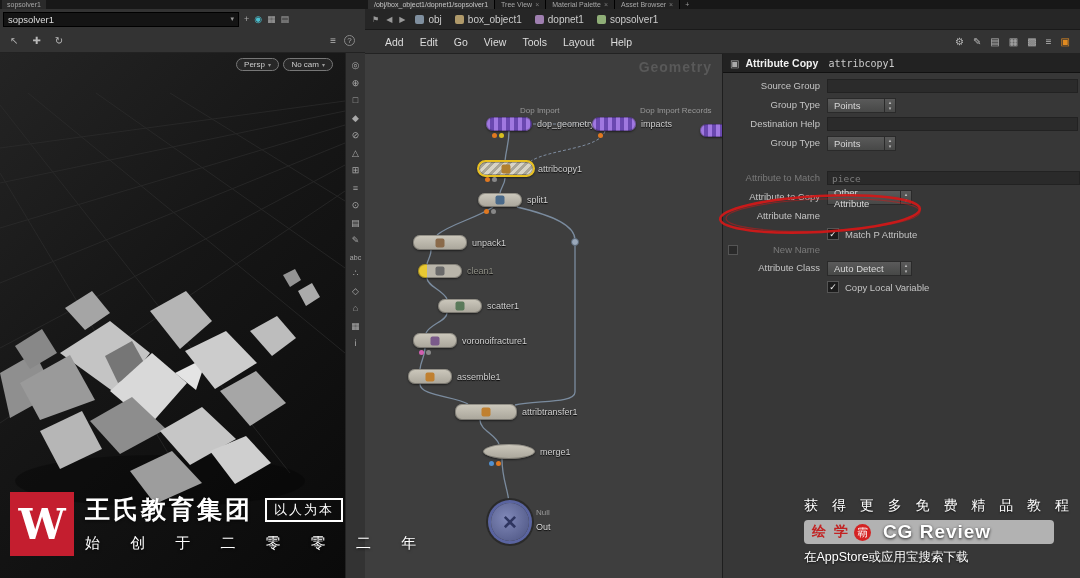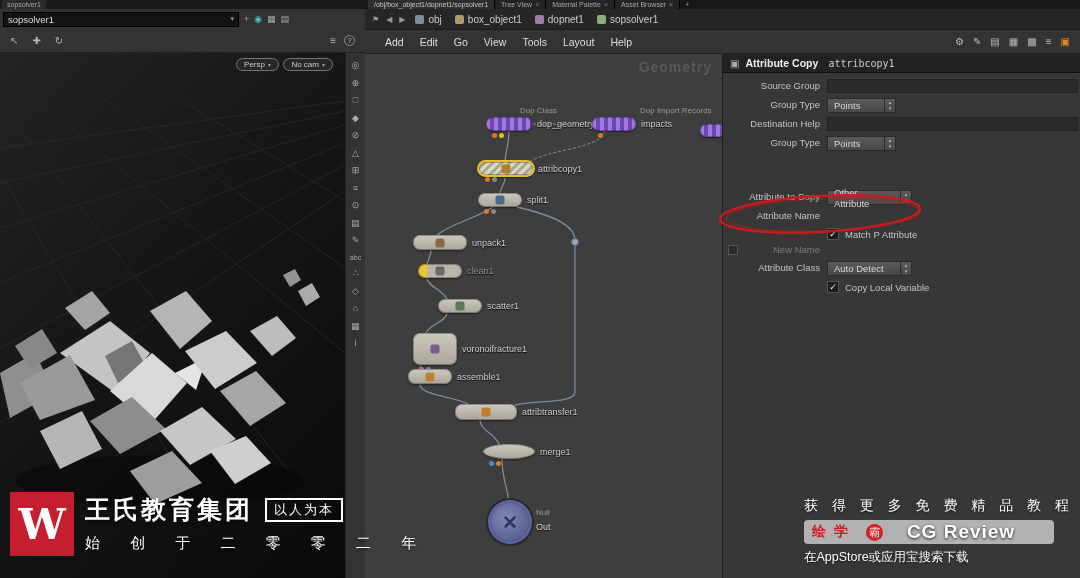--- a/index.html
+++ b/index.html
@@ -127,21 +127,21 @@
   .logo-w { color:#fff; font-size:42px; font-weight:bold; font-family:"DejaVu Serif", serif; }
   .logo-right { display:flex; flex-direction:column; justify-content:space-between; height:64px; padding:1px 0 3px 0; }
   .company-row { display:flex; align-items:center; gap:12px; }
   .company { font-size:25px; font-weight:bold; color:#fff; letter-spacing:3px; text-shadow:0 1px 3px rgba(0,0,0,.6); }
   .motto { border:2px solid #fff; padding:1px 7px; font-size:13px; color:#fff; letter-spacing:2px; }
   .slogan { font-size:15px; color:#fff; letter-spacing:13px; text-shadow:0 1px 3px rgba(0,0,0,.6); white-space:nowrap; }
   .promo { position:absolute; right:26px; bottom:12px; z-index:30; width:250px; display:flex;
            flex-direction:column; gap:5px; }
   .promo-line1 { font-size:14px; color:#fff; letter-spacing:5px; text-shadow:0 1px 2px rgba(0,0,0,.7); white-space:nowrap; }
   .promo-bar { width:100%; height:24px; background:rgba(200,200,200,.85); border-radius:4px; display:flex;
-               align-items:center; padding:0 8px; gap:16px; }
+               align-items:center; padding:0 8px; gap:4px; }
   .promo-brand { color:#c22222; font-weight:bold; font-size:14px; letter-spacing:2px; white-space:nowrap; }
   .promo-badge { width:17px; height:17px; border-radius:50%; background:#d42222; color:#fff; font-size:11px;
                  display:flex; align-items:center; justify-content:center; flex:none; }
   .promo-app { margin-left:8px; font-size:19px; font-weight:bold; color:#fff; letter-spacing:1px;
                text-shadow:0 1px 3px rgba(0,0,0,.85); white-space:nowrap; }
   .promo-line3 { font-size:12.5px; color:#fff; text-shadow:0 1px 2px rgba(0,0,0,.7); white-space:nowrap; }
 </style>
 </head>
 <body>
 
@@ -316,21 +316,21 @@
         <path d="M137,405 C137,425 143,435 144,449"></path>
       </g>
       <g fill="none" stroke="#8a9ab0" stroke-width="1" stroke-dasharray="3 2" opacity="0.85">
         <path d="M240,77 C235,95 185,95 166,107"></path>
         <path d="M168,70 L225,70"></path>
       </g>
       <circle cx="210" cy="188" r="3.5" fill="#9aa8ba" stroke="#5a6878"></circle>
     </svg>
 
     <div class="node purple" style="left:121px;top:63px;width:46px;height:14px">
-      <span class="ntype" style="left:34px">Dop Class</span>
+      <span class="ntype" style="left:34px">Dop Import</span>
       <span class="nlabel">dop_geometry</span>
       <span class="dots">
           <i class="dot o"></i>
           <i class="dot y"></i>
         </span>
     </div>
     <div class="node purple" style="left:227px;top:63px;width:44px;height:14px">
       <span class="ntype" style="left:48px">Dop Import Records</span>
       <span class="nlabel">impacts</span>
       <span class="dots">
@@ -360,21 +360,21 @@
       <span class="nlabel">unpack1</span>
     </div>
     <div class="node bypass" style="left:53px;top:210px;width:44px;height:14px">
       <span class="nicon"></span>
       <span class="nlabel dim">clean1</span>
     </div>
     <div class="node" style="left:73px;top:245px;width:44px;height:14px">
       <span class="nicon" style="background:#5a7a5a"></span>
       <span class="nlabel">scatter1</span>
     </div>
-    <div class="node" style="left:48px;top:279px;width:44px;height:32px">
+    <div class="node" style="left:48px;top:279px;width:44px;height:15px">
       <span class="nicon" style="background:#7a5a8a"></span>
       <span class="nlabel">voronoifracture1</span>
       <span class="dots">
           <i class="dot p"></i>
           <i class="dot g"></i>
         </span>
     </div>
     <div class="node" style="left:43px;top:315px;width:44px;height:15px">
       <span class="nicon" style="background:#c08030"></span>
       <span class="nlabel">assemble1</span>
@@ -427,20 +427,24 @@
     <div class="prow" style="top:81px">
       <span class="plabel">Group Type</span>
       <span class="pselect">
         <span class="psel-val">Points</span>
         <span class="psel-spin">
           <span>▴</span>
             <span>▾</span>
         </span>
       </span>
     </div>
+    <div class="prow" style="top:116px">
+      <span class="plabel dim">Attribute to Match</span>
+      <span class="pfield dim" style="right:0">piece</span>
+    </div>
     <div class="prow" style="top:135px">
       <span class="plabel">Attribute to Copy</span>
       <span class="pselect">
         <span class="psel-val wide">Other Attribute</span>
         <span class="psel-spin">
           <span>▴</span>
             <span>▾</span>
         </span>
       </span>
     </div>

